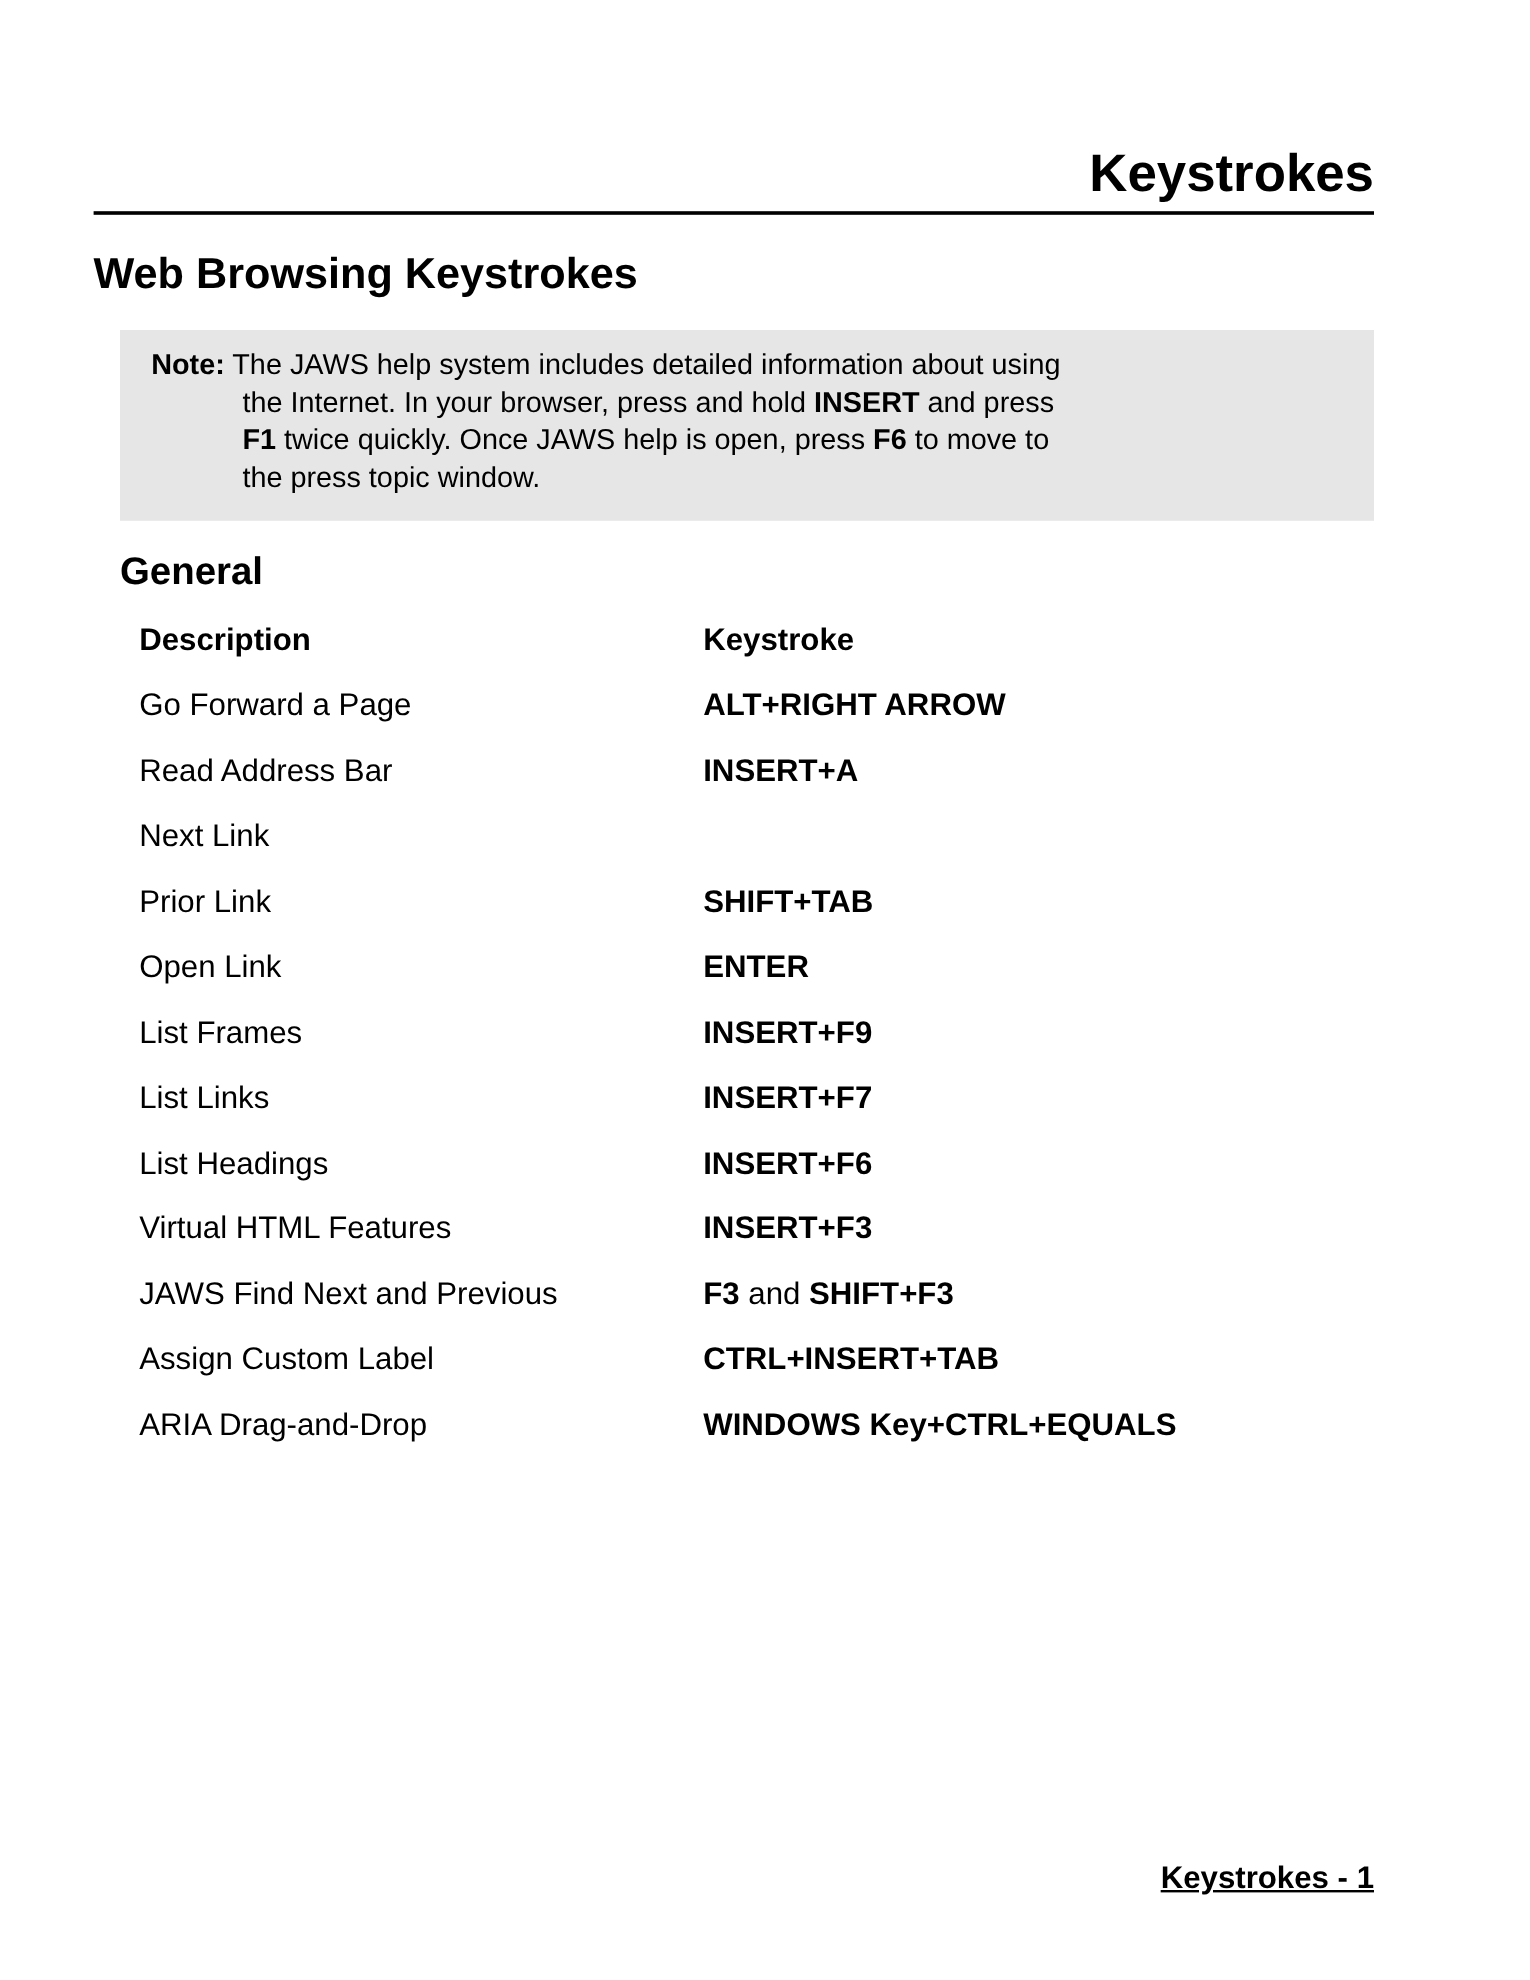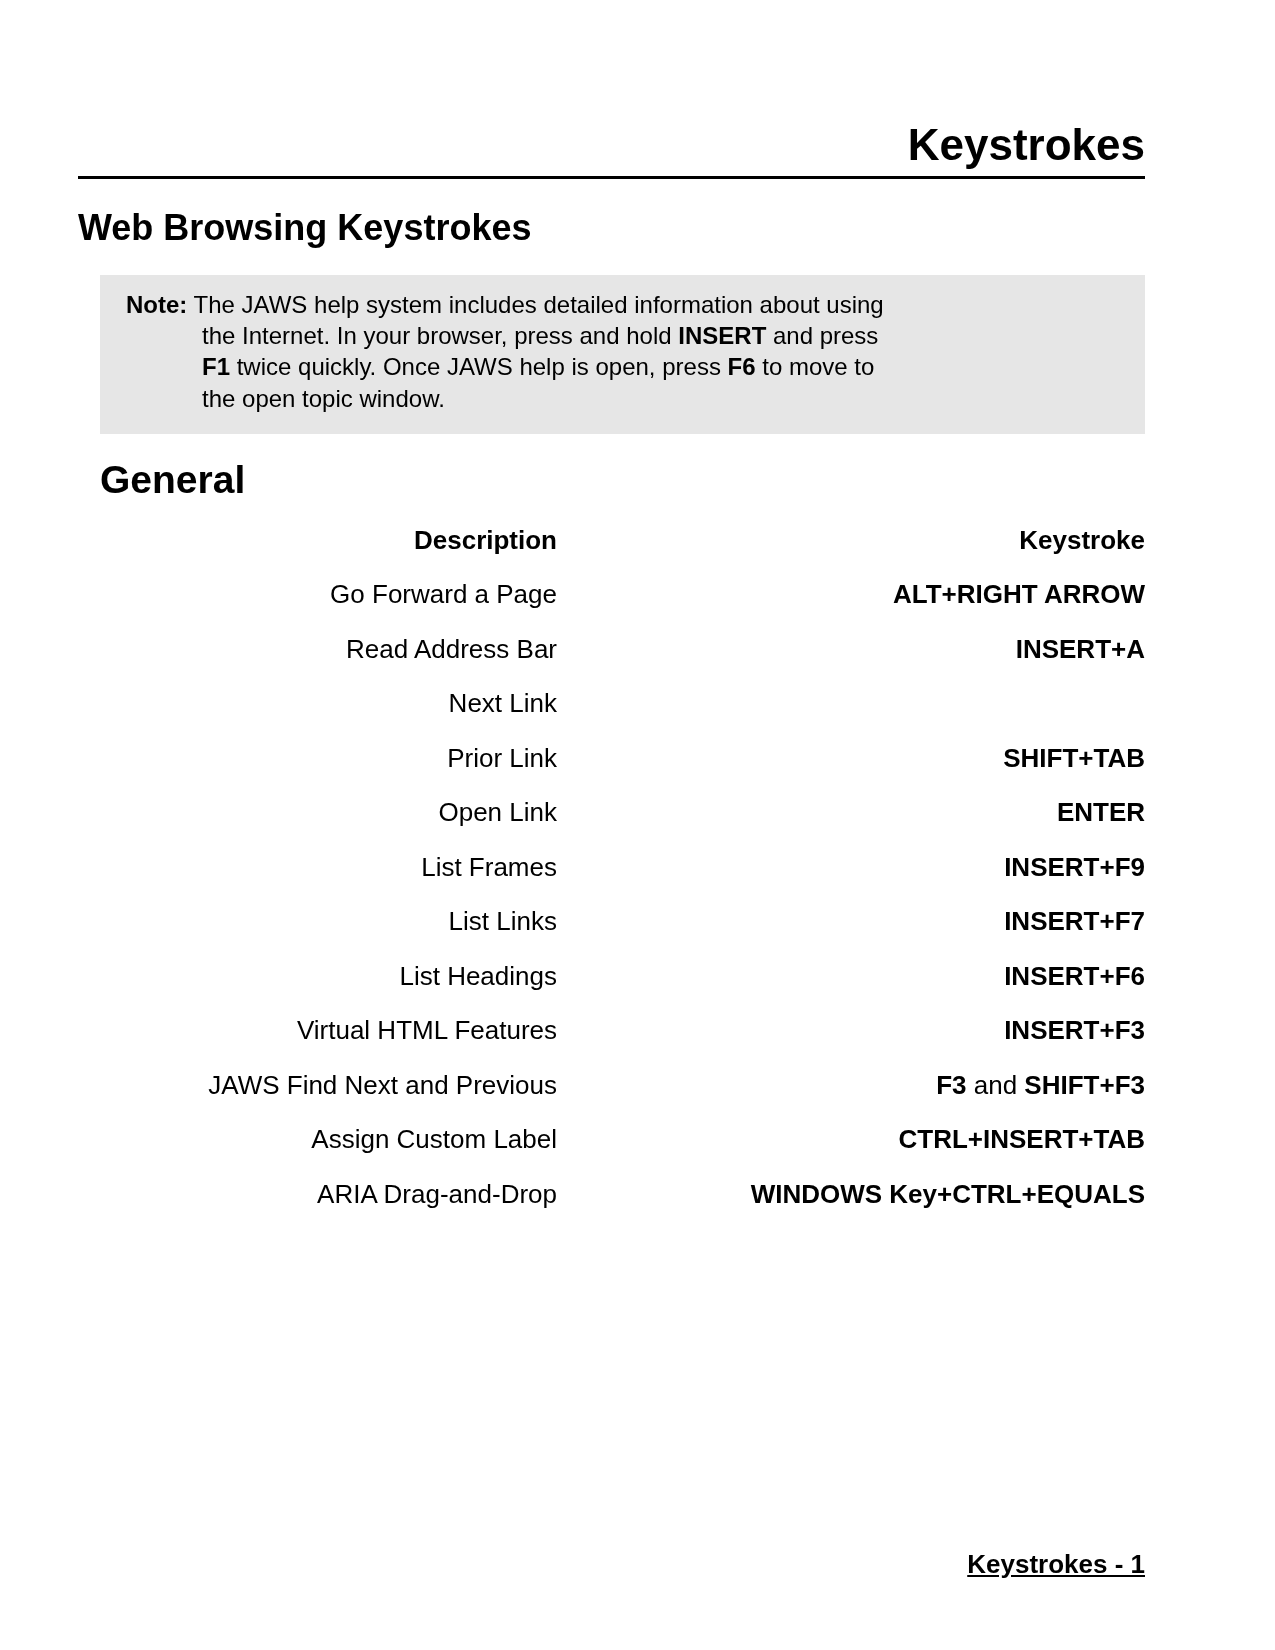--- a/index.html
+++ b/index.html
@@ -37,27 +37,26 @@
       padding: 14px 24px 20px 26px;
       margin: 0 0 24px 22px;
       font-size: 24px;
       line-height: 1.3;
     }
     .note-box .note-label { font-weight: bold; }
     .note-body { display: block; }
     .note-line { display: block; }
     .note-indent { padding-left: 76px; display: block; }
     .subsection-title {
-      font-size: 39px;
+      font-size: 32px;
       font-weight: bold;
       margin: 0 0 22px 22px;
     }
     .ks-table {
-      margin-left: 9px;
-      text-align: right;
+      margin-left: 38px;
     }
     .ks-row {
       display: flex;
       align-items: flex-start;
       margin-bottom: 22px;
     }
     .ks-row.header .col { font-weight: bold; }
     .col {
       font-size: 26px;
       line-height: 1.25;
@@ -89,21 +88,21 @@
         <span class="note-label">Note:</span>
         <span>The JAWS help system includes detailed information about using</span>
       </span>
       <span class="note-line note-indent">
         <span>the Internet. In your browser, press and hold </span><span class="b">INSERT</span><span> and press</span>
       </span>
       <span class="note-line note-indent">
         <span class="b">F1</span><span> twice quickly. Once JAWS help is open, press </span><span class="b">F6</span><span> to move to</span>
       </span>
       <span class="note-line note-indent">
-        <span>the open topic window.</span>
+        <span>the press topic window.</span>
       </span>
     </span>
   </div>
 
   <div class="subsection-title">General</div>
 
   <div class="ks-table">
     <div class="ks-row header">
       <div class="col col-desc">Description</div>
       <div class="col col-key">Keystroke</div>

